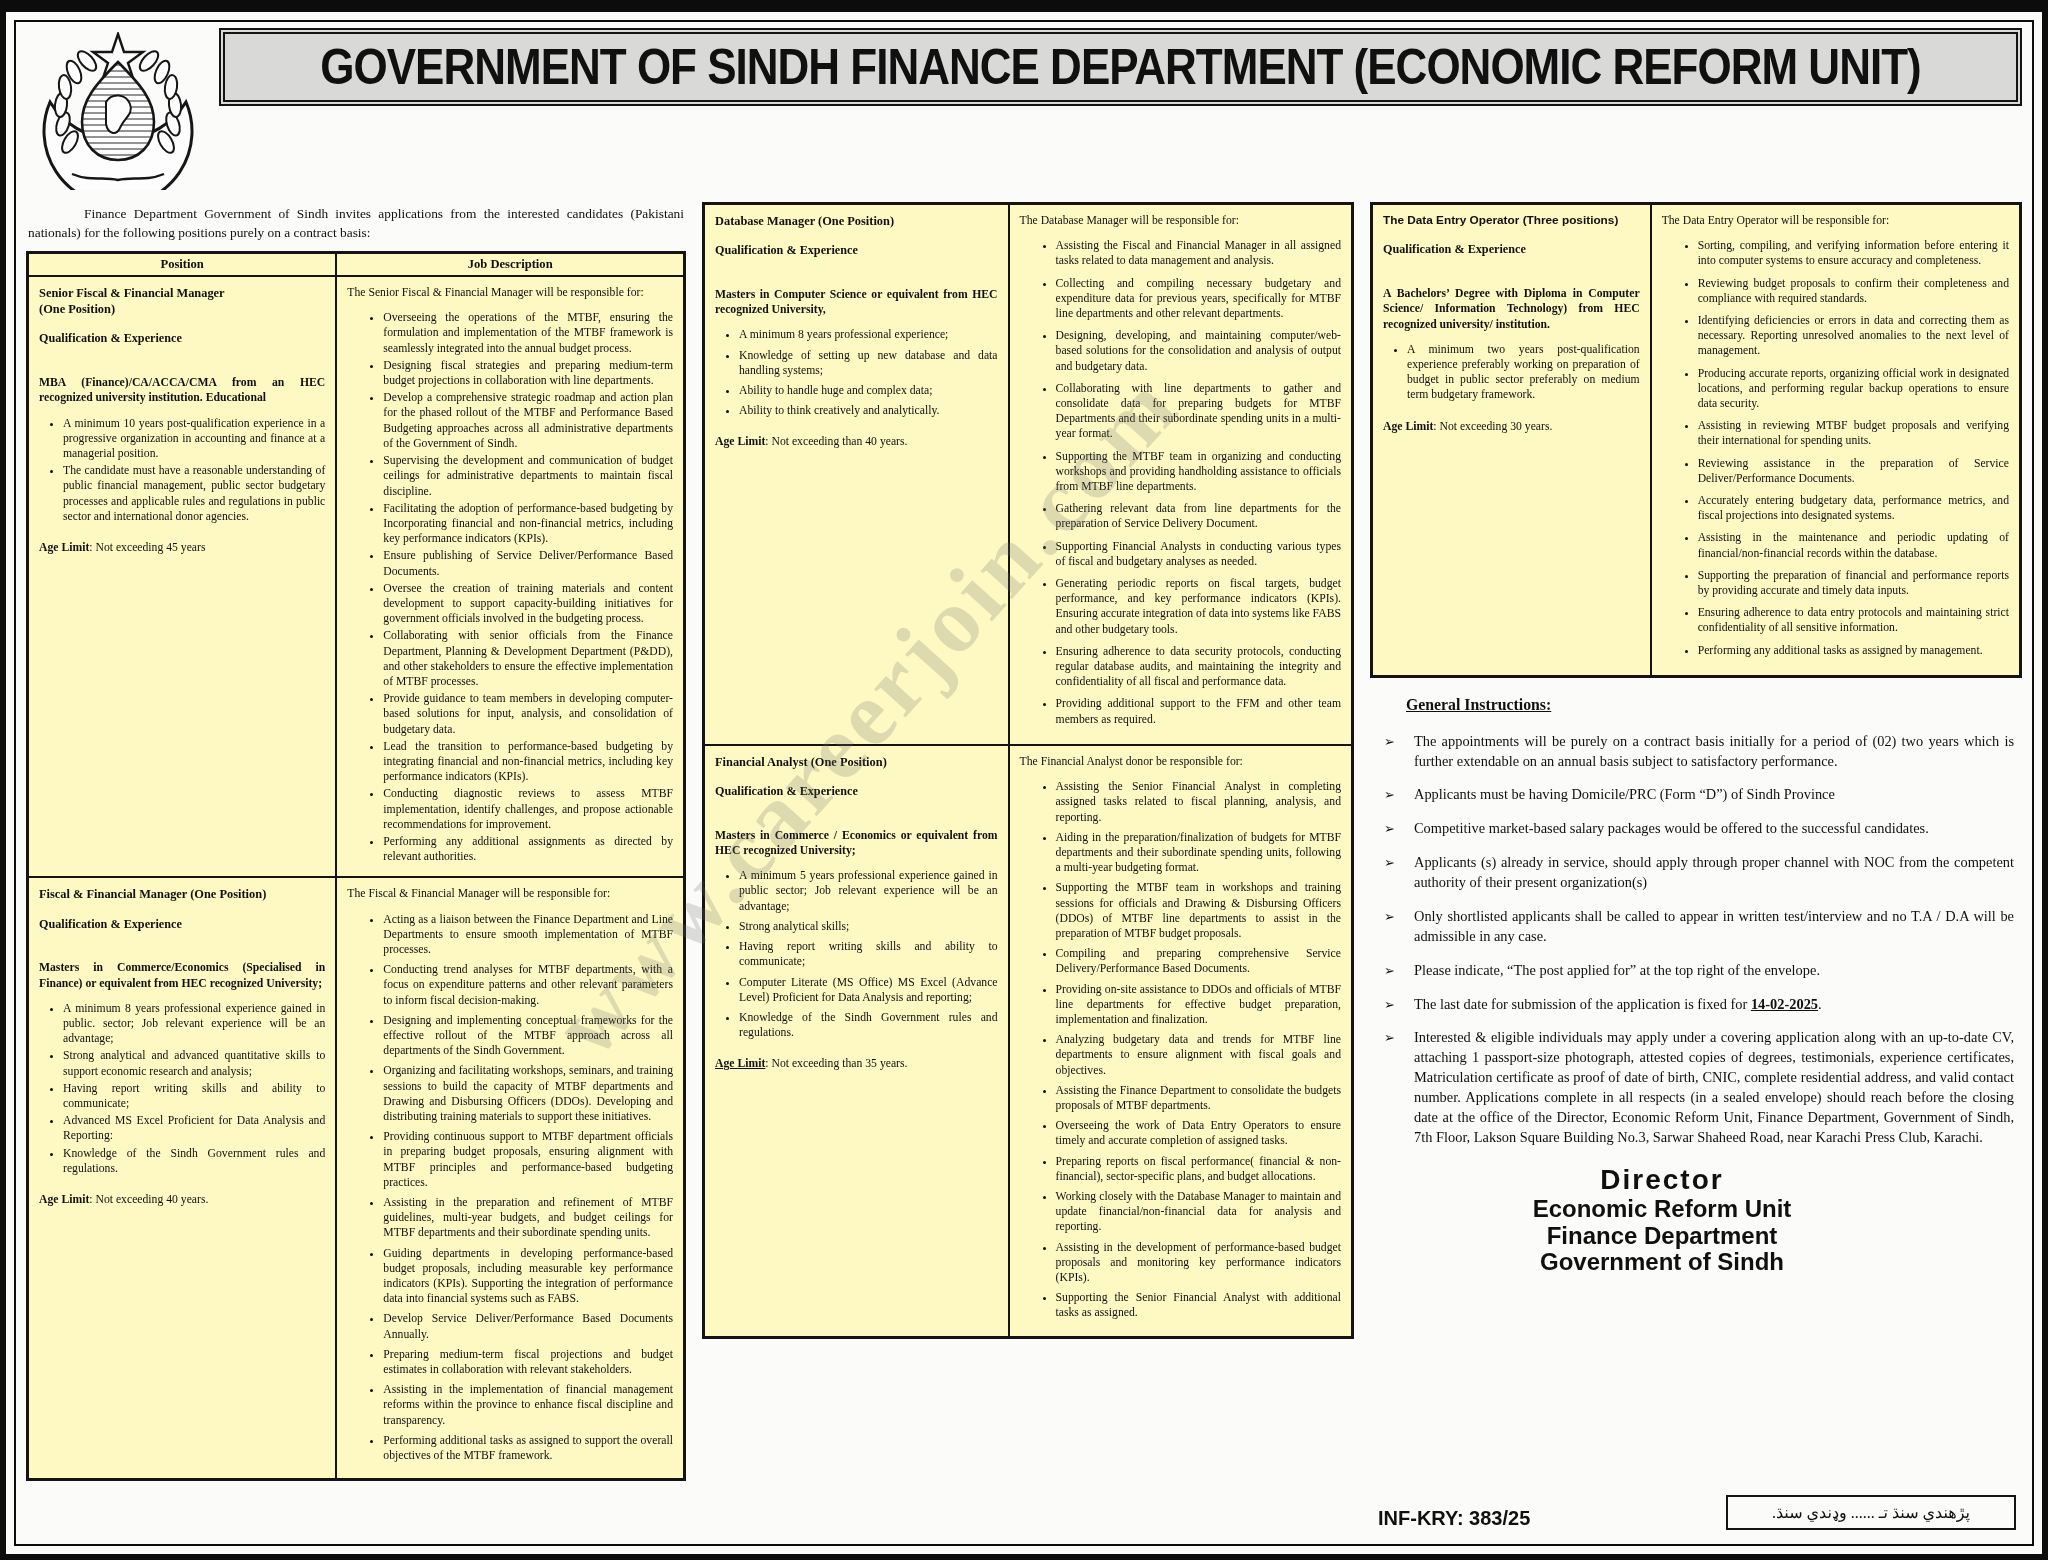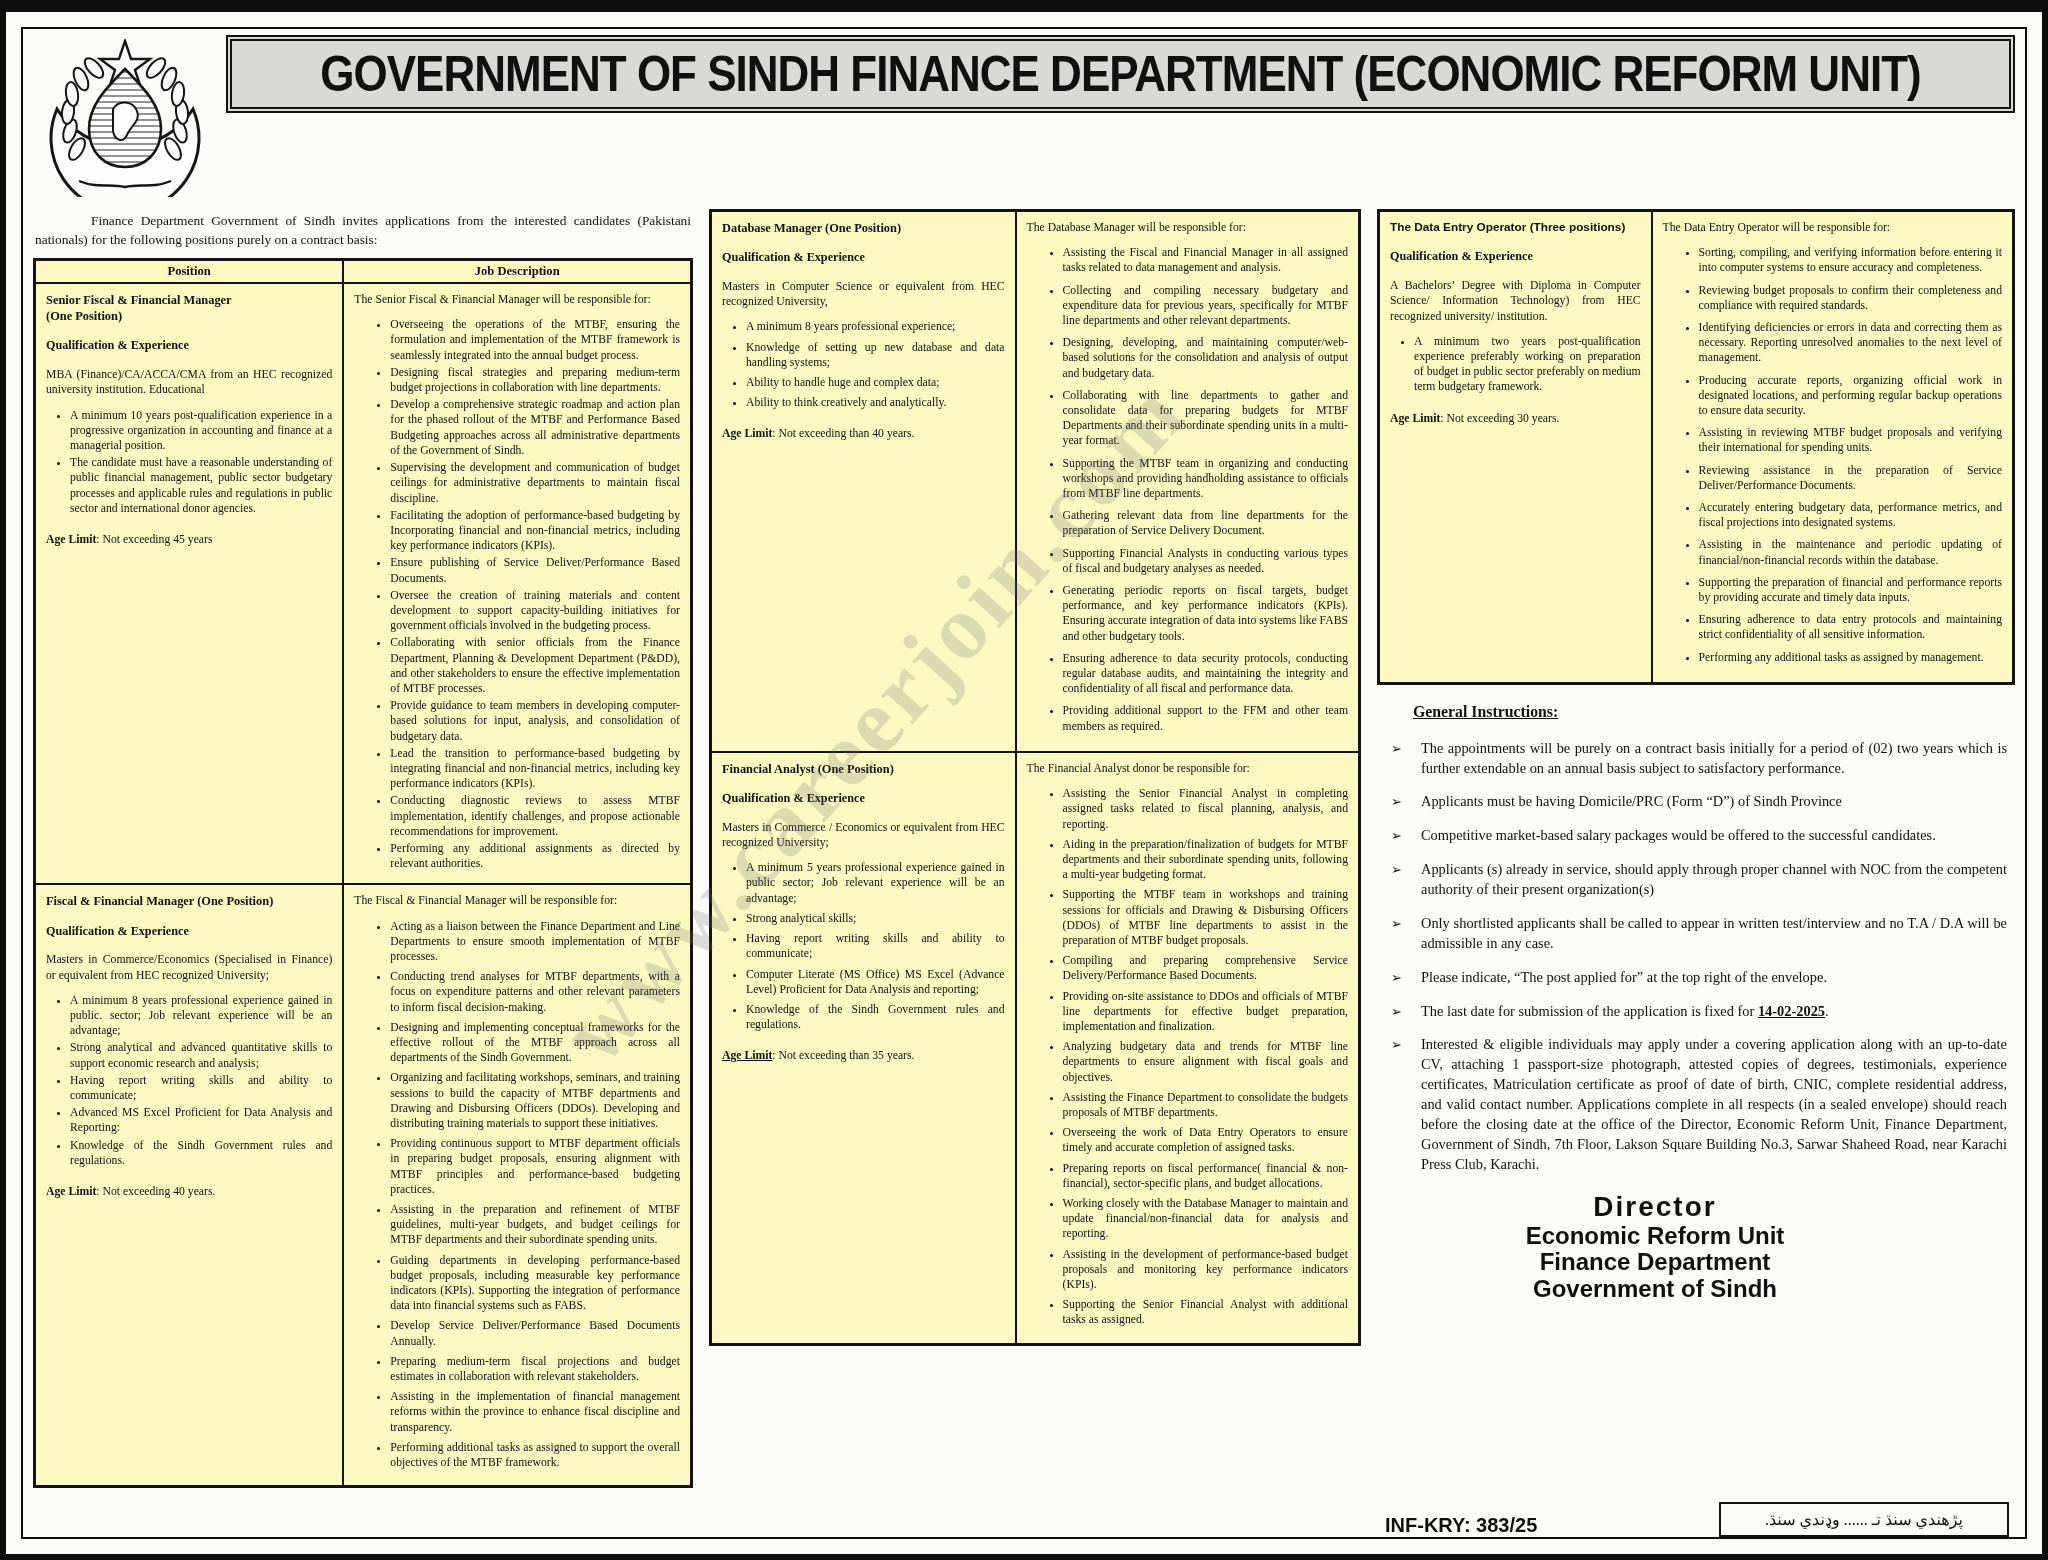--- a/index.html
+++ b/index.html
@@ -1,20 +1,20 @@
 <!DOCTYPE html>
 <html><head>
 <meta charset="utf-8">
 <style>
   * { box-sizing: border-box; margin: 0; padding: 0; }
   html,body { width: 2048px; height: 1560px; }
   body { background:#e8e8e6; font-family:"Liberation Serif", serif; color:#101010; }
 
   .page { position:relative; width:2048px; height:1560px; background:#fbfbf9; overflow:hidden; }
-  .frame-outer { position:absolute; inset:0; border:6px solid #0c0c0c; border-top-width:12px; padding:15px; }
+  .frame-outer { position:absolute; inset:0; border:6px solid #0c0c0c; border-top-width:12px; padding:8px; }
   .frame-inner { width:100%; height:100%; border:2px solid #0c0c0c; padding:6px 10px 4px 10px; overflow:hidden; position:relative; }
 
   
   .header { display:flex; align-items:flex-start; }
   .logo-wrap { width:185px; flex:0 0 185px; padding:4px 4px 0 6px; }
   .header-right { flex:1; margin-left:8px; }
   .titlebox { background:#d9d9d7; border:6px double #141414; padding:8px 10px; }
   .titlebox .title { font-family:"Liberation Sans", sans-serif; font-weight:bold; font-size:44px;
                      text-align:center; letter-spacing:-1px; transform:scaleY(1.12); }
   .banner { margin-top:7px; background:#0e0e0e; color:#fff; text-align:center; padding:10px 0 12px; }
@@ -30,21 +30,21 @@
   .intro { font-size:13.4px; line-height:1.42; text-align:justify; text-indent:56px; margin:2px 2px 9px 2px; }
 
   .jobtable { display:grid; grid-template-columns:47% 53%; border:2px solid #141414; background:#fef9c3; }
   .jobtable > div { border:1px solid #141414; }
   .th { font-weight:bold; text-align:center; font-size:12.6px; padding:3px 2px; }
   .cell { padding:8px 10px 10px 10px; font-size:11.7px; line-height:1.3; text-align:justify; }
 
   .pos-title { font-weight:bold; font-size:12.4px; text-align:left; }
   .pos-title.sans { font-family:"Liberation Sans", sans-serif; font-size:11.8px; }
   .qual-heading { font-weight:bold; font-size:12.2px; margin:14px 0 0 0; text-align:left; }
-  .qual-intro { margin-top:13px; }
+  .qual-intro { margin-top:28px;font-weight:bold; }
   ul.bullets { margin:10px 0 0 0; padding-left:24px; list-style:disc; }
   ul.bullets li { margin-bottom:2px; }
   ul.jd-bullets { padding-left:36px; }
   ul.spaced li { margin-bottom:7px; }
   ul.spaced2 li { margin-bottom:5px; }
   .age { margin-top:16px; text-align:left; }
   .age b { font-weight:bold; }
   .age .u { text-decoration:underline; }
   .jd-intro { text-align:left; }
 

